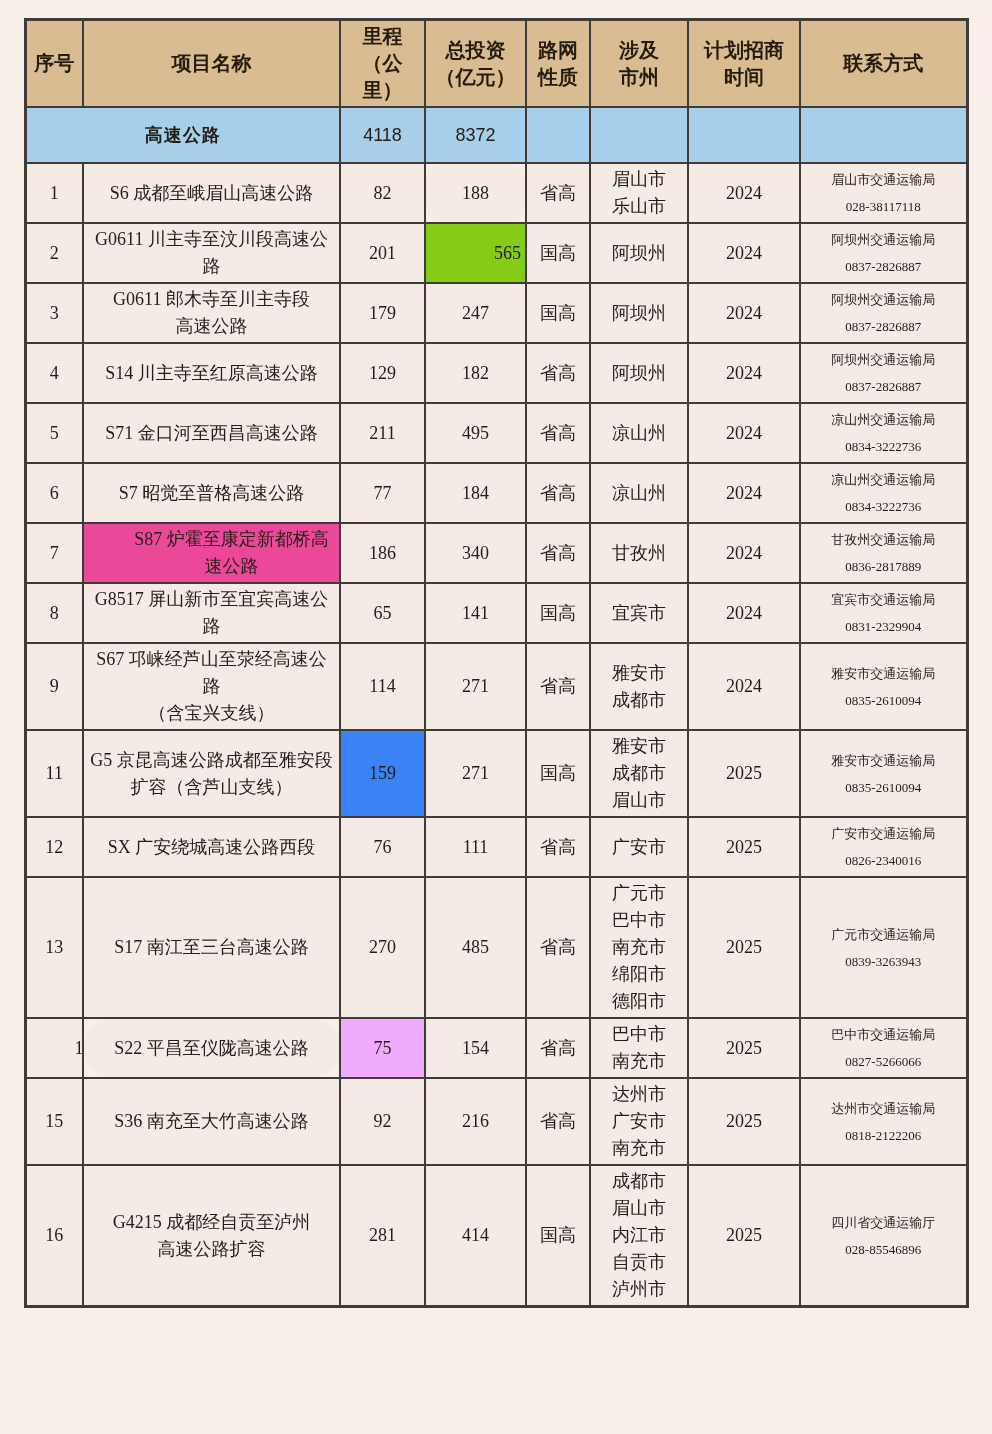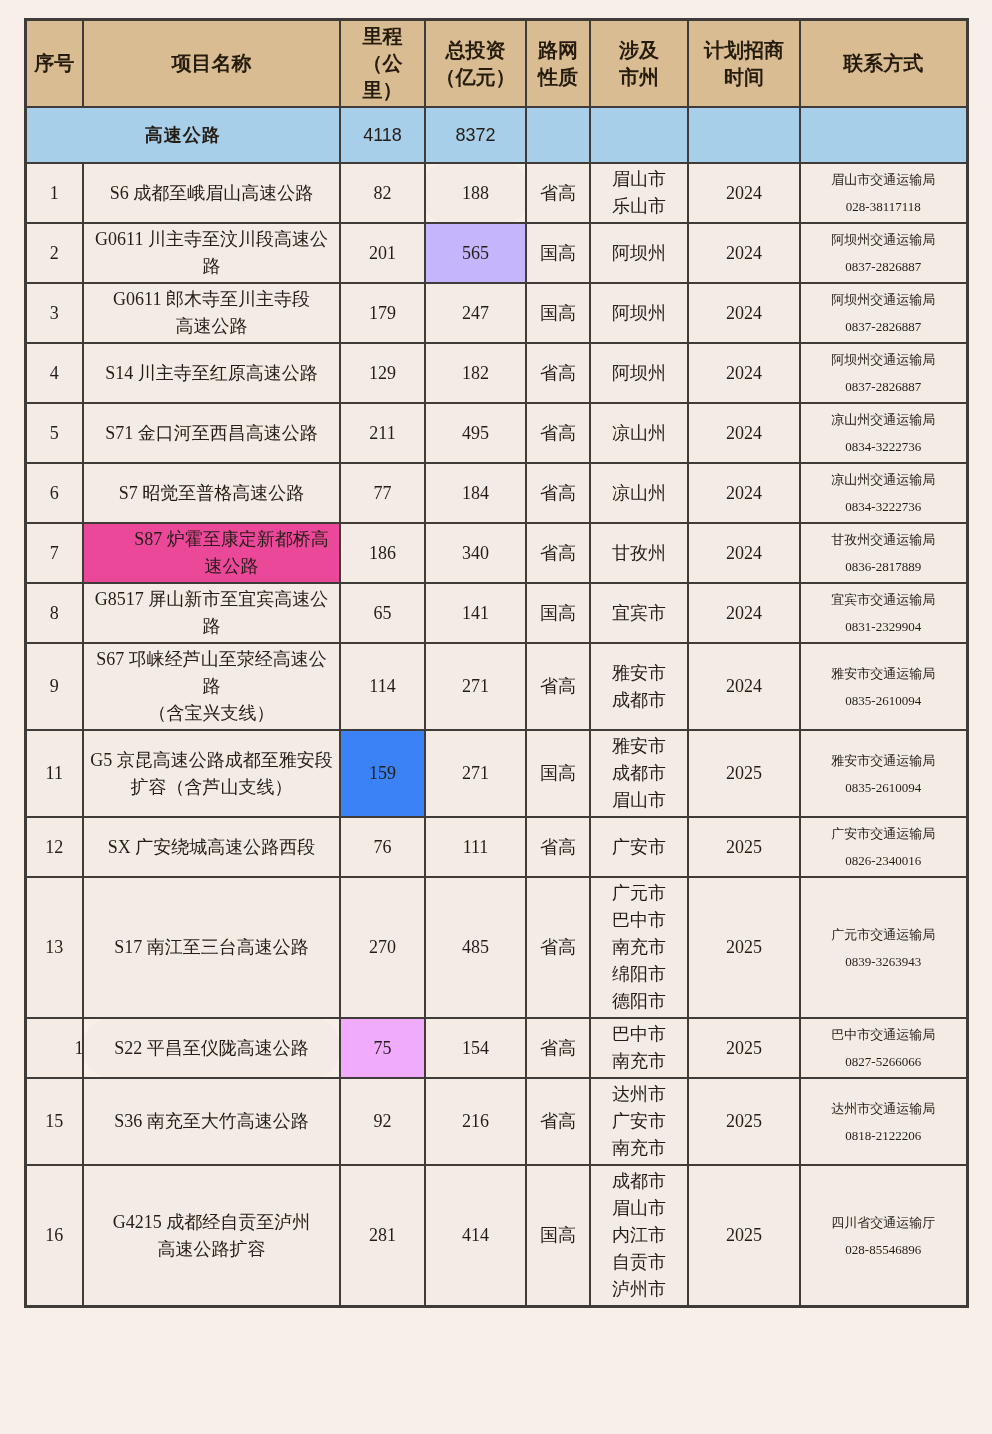--- a/index.html
+++ b/index.html
@@ -141,21 +141,21 @@
             <div class="contact-org">眉山市交通运输局</div>
             <div class="contact-phone">028-38117118</div>
           </td>
         </tr>
         <tr>
           <td style="background: rgb(244, 236, 228);">2</td>
           <td style="background: rgb(244, 236, 228);">
             <div class="name-line">G0611 川主寺至汶川段高速公路</div>
           </td>
           <td style="background: rgb(244, 236, 228);">201</td>
-          <td style="background: #c4b5fd;">565</td>
+          <td style="background: #84cc16; text-align: right;">565</td>
           <td style="background: rgb(244, 236, 228);">国高</td>
           <td style="background: rgb(244, 236, 228);">
             <div class="city-line">阿坝州</div>
           </td>
           <td style="background: rgb(244, 236, 228);">2024</td>
           <td style="background: rgb(244, 236, 228);">
             <div class="contact-org">阿坝州交通运输局</div>
             <div class="contact-phone">0837-2826887</div>
           </td>
         </tr>

